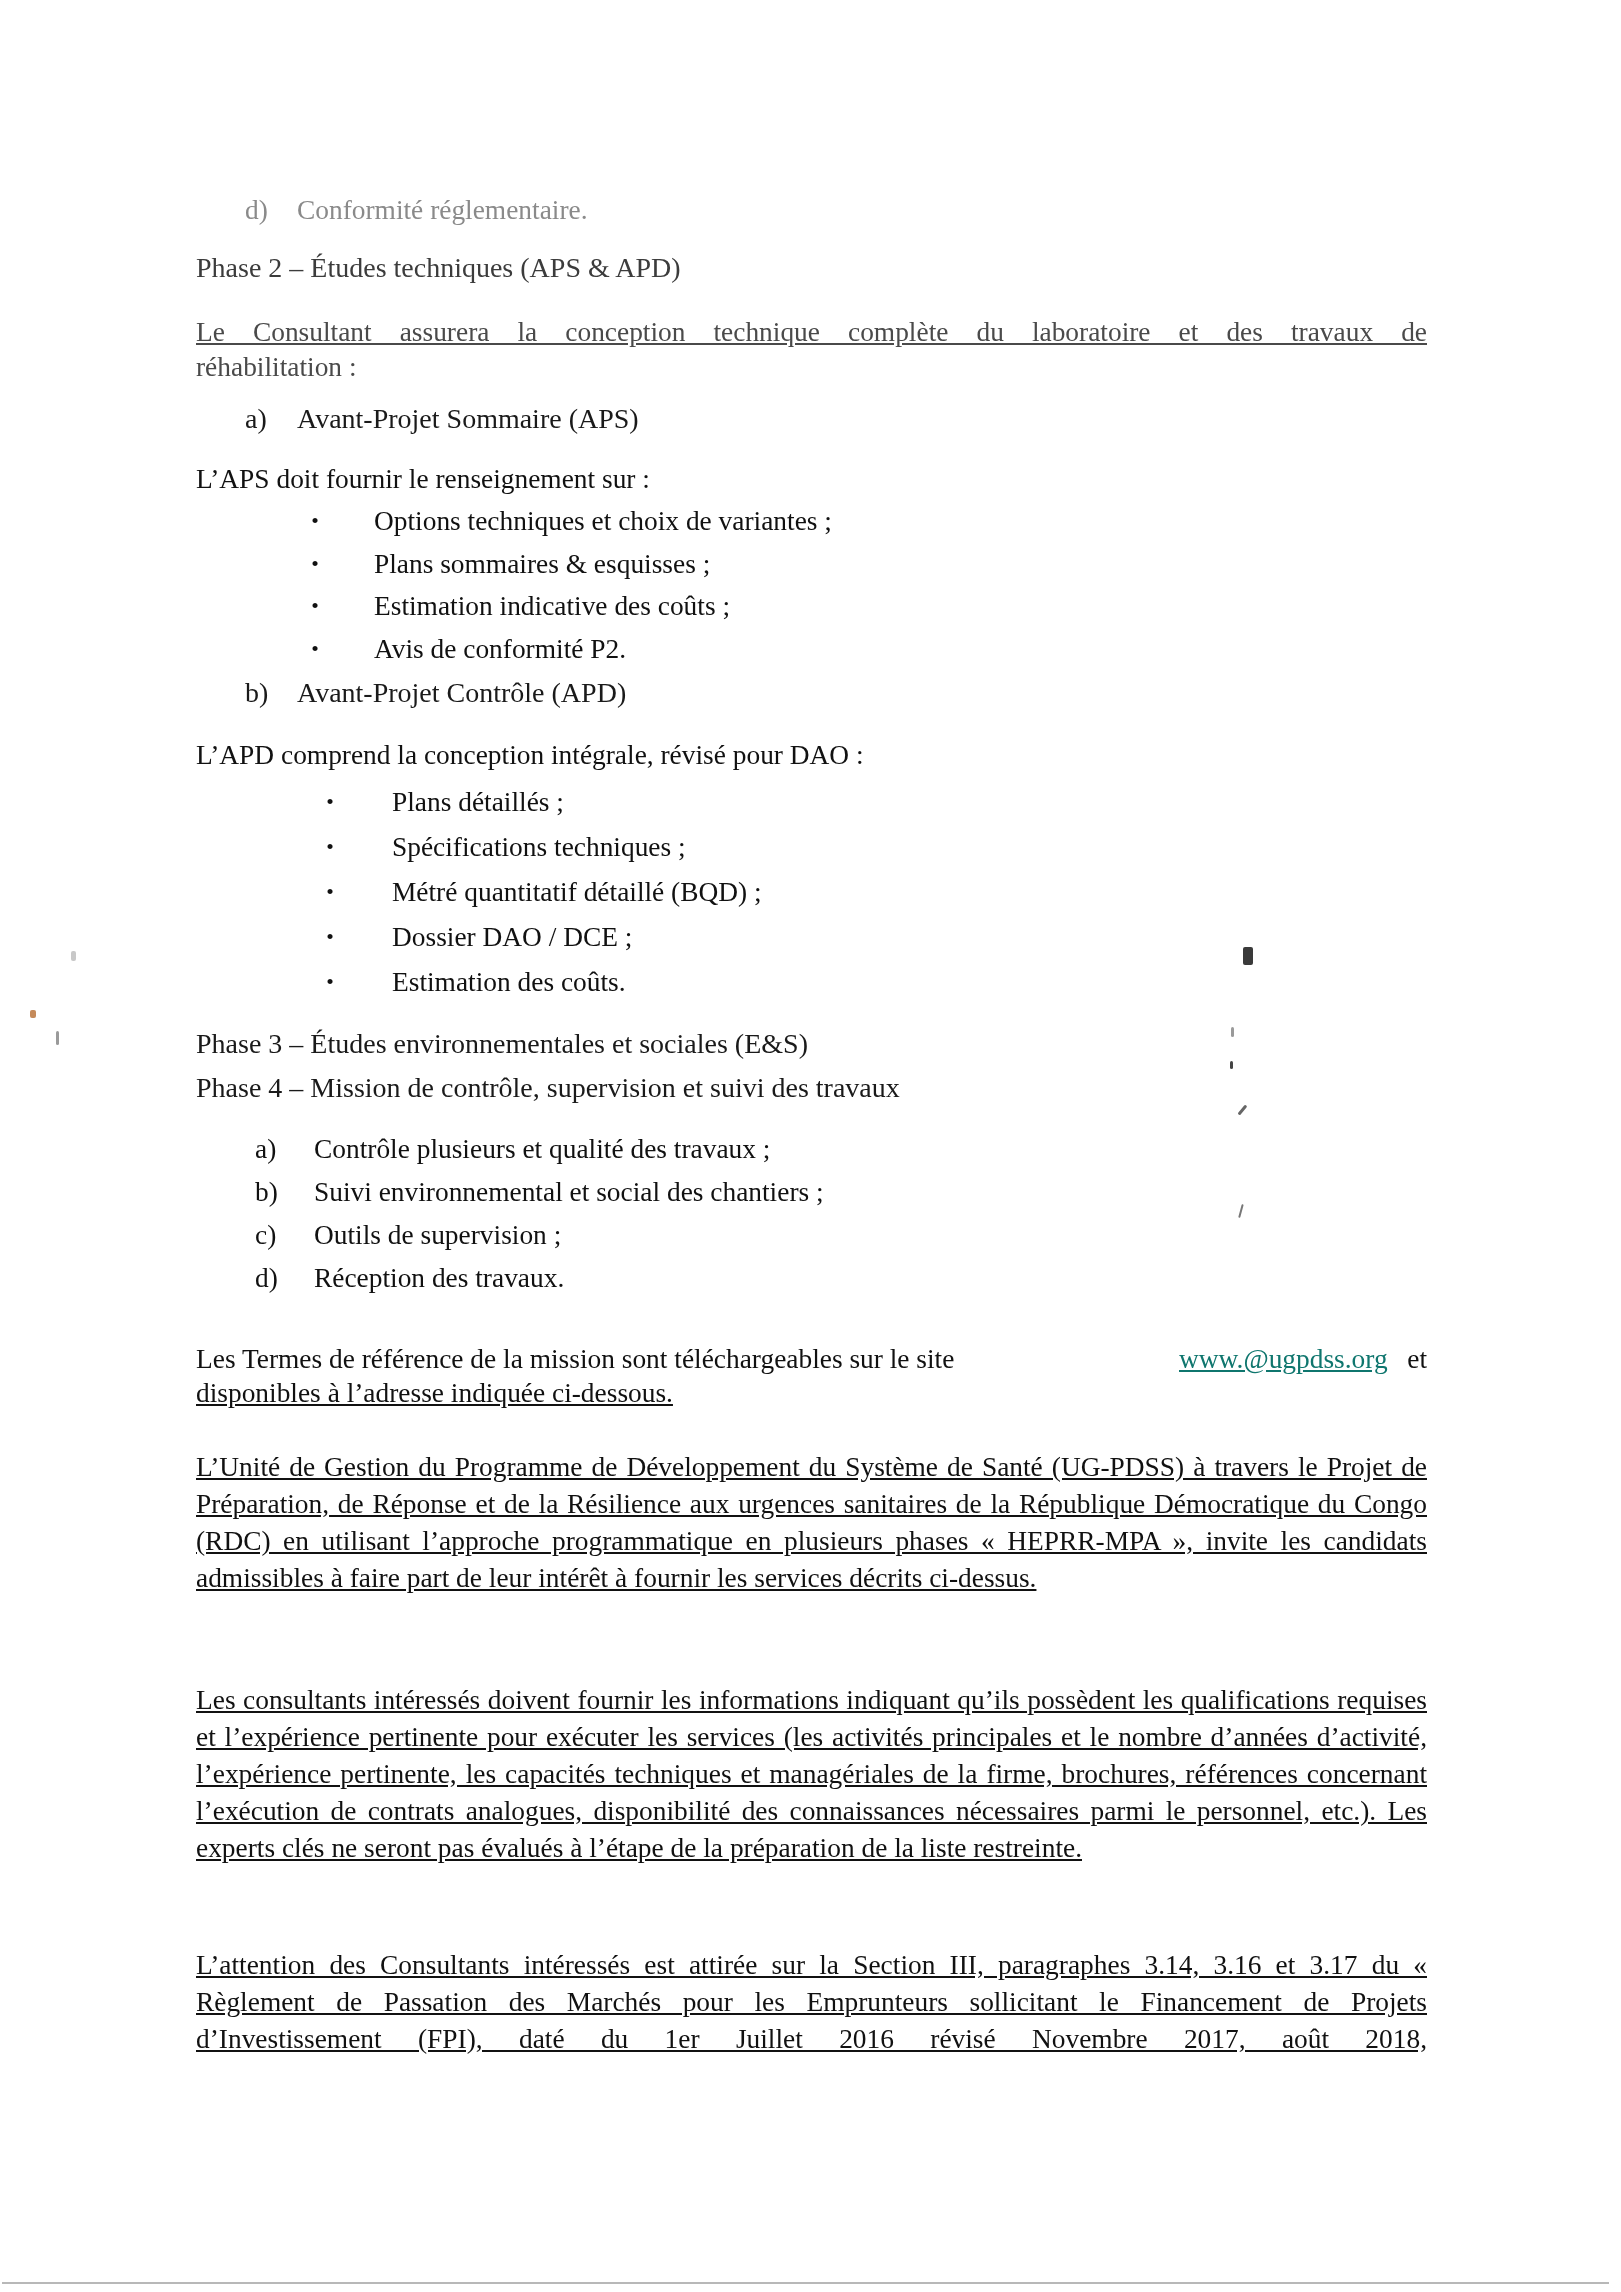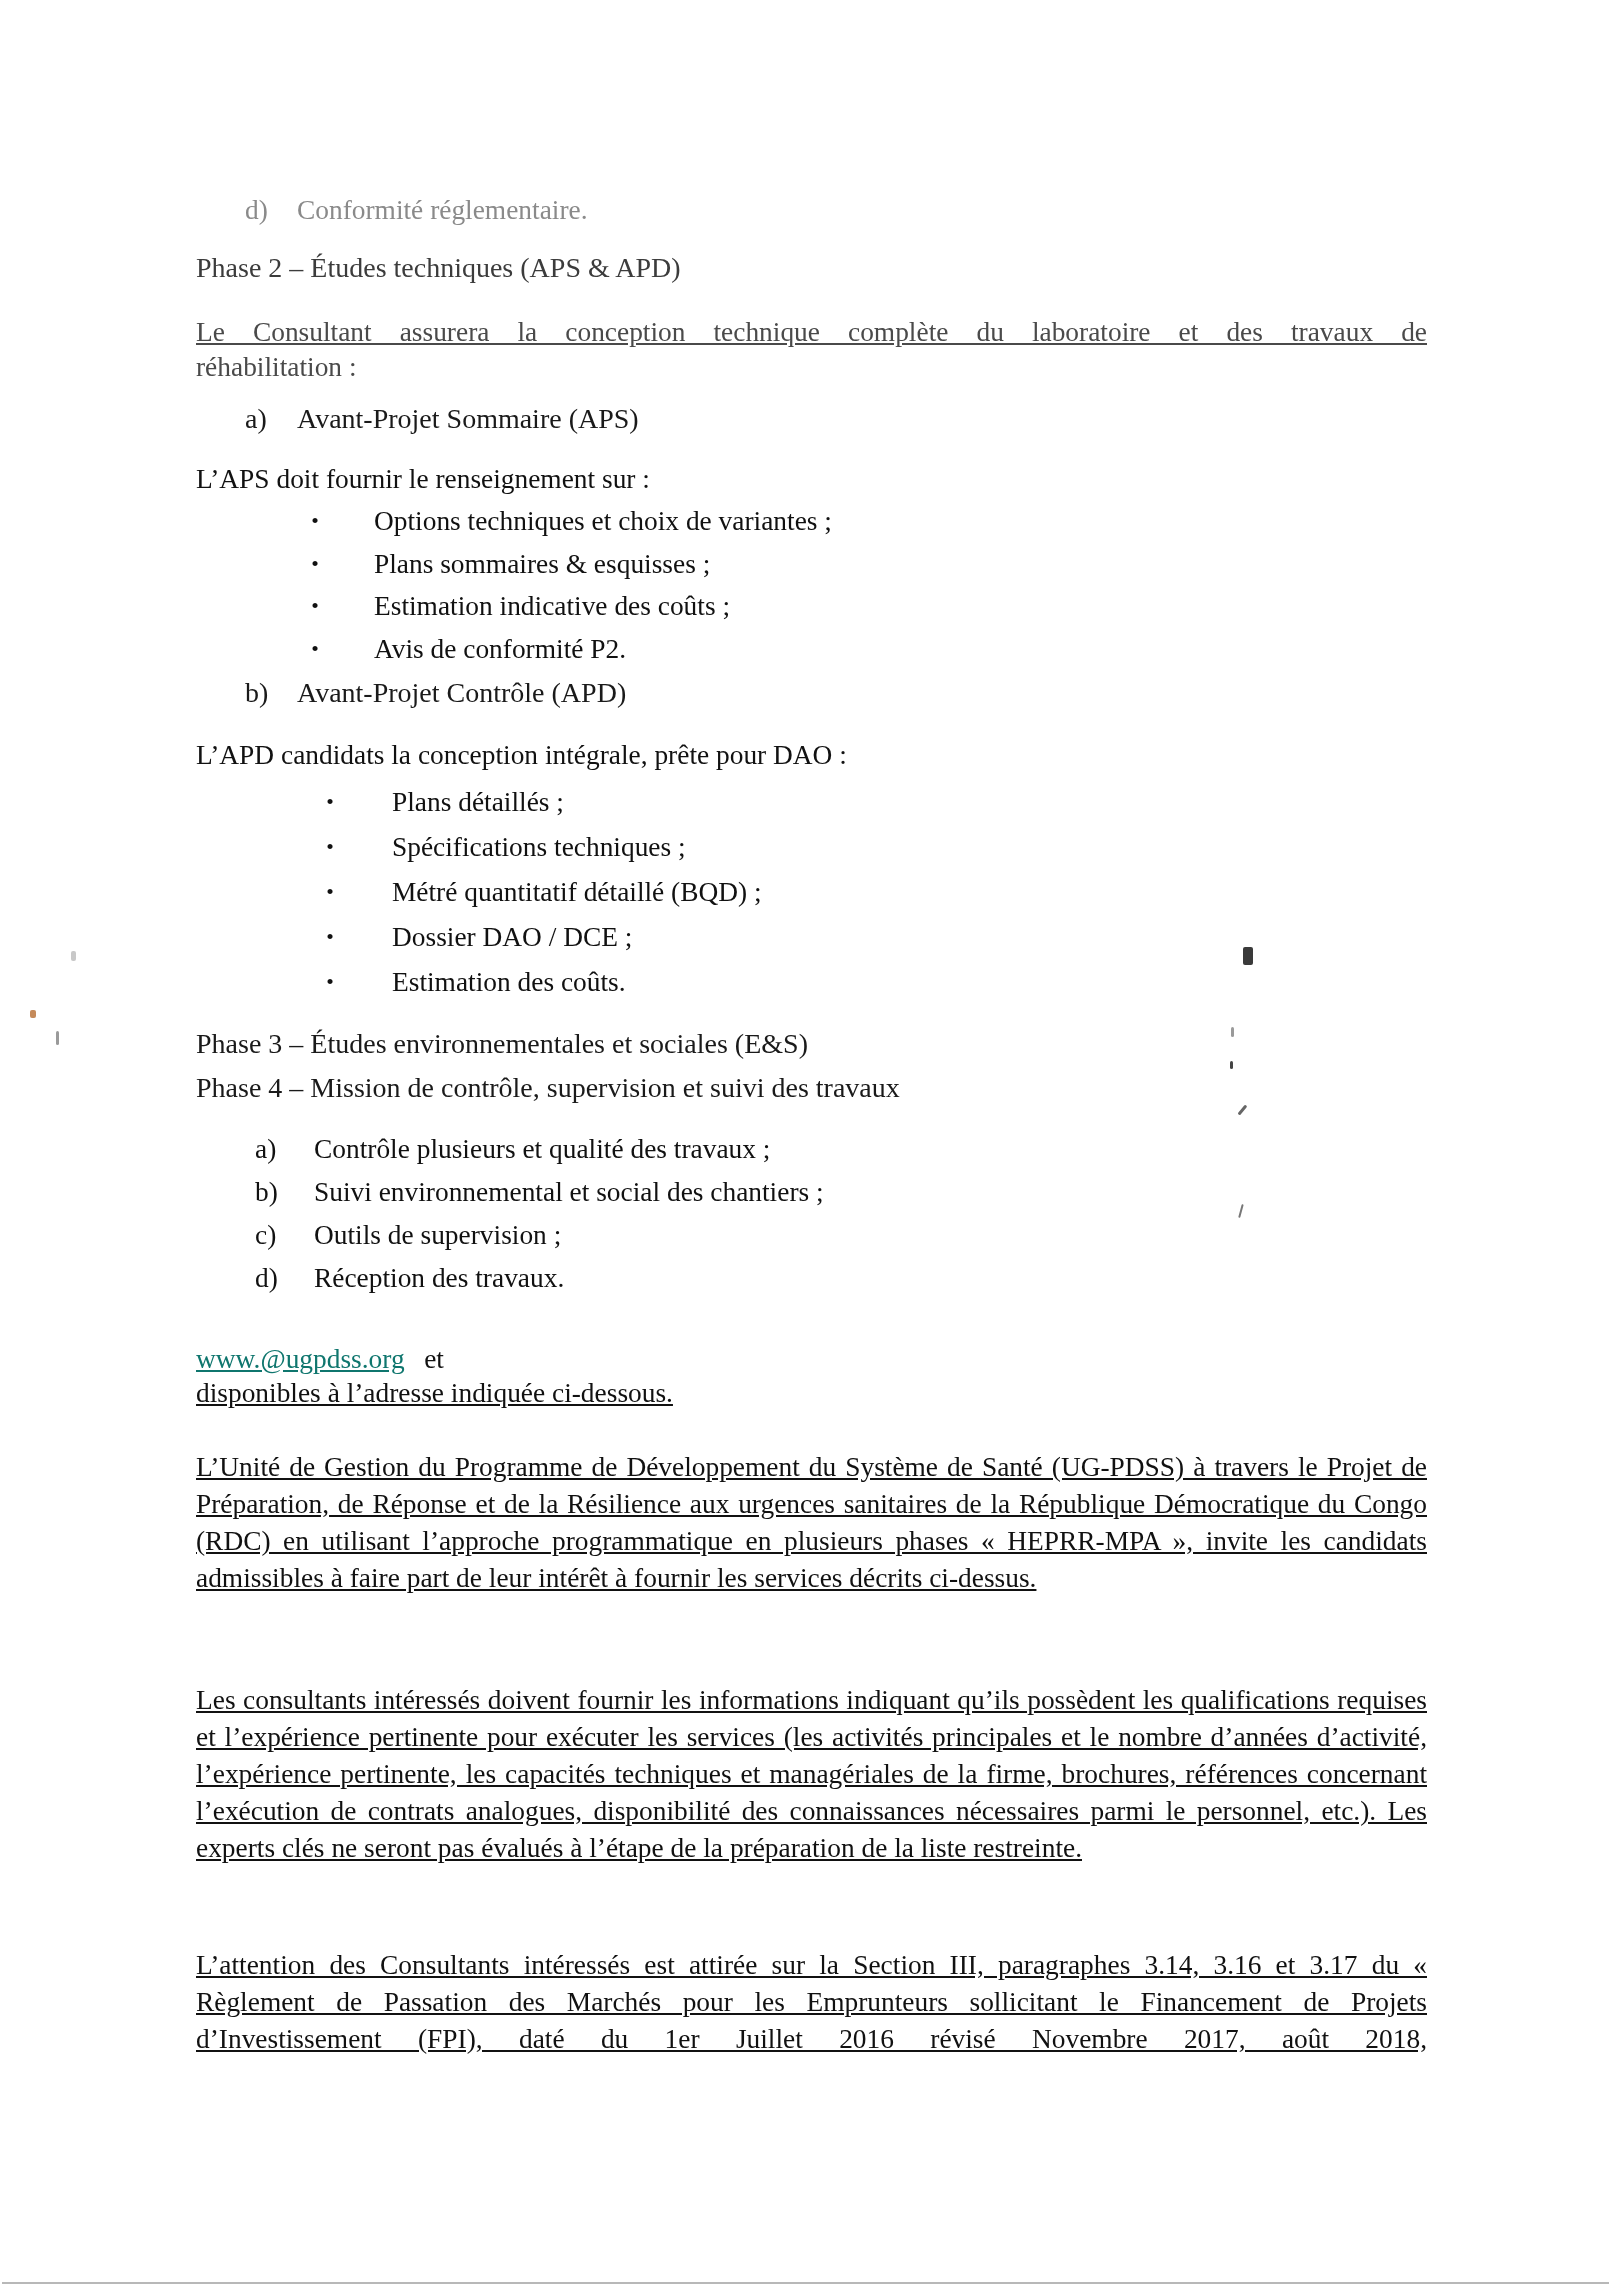--- a/index.html
+++ b/index.html
@@ -60,21 +60,21 @@
   </div>
   <div class="line bul1" style="top:633px;">
     <span class="dot">•</span>
     <span class="txt">Avis de conformité P2.</span>
   </div>
 
   <div class="line sub head" style="top:676px;">
     <span class="lbl">b)</span><span>Avant-Projet Contrôle (APD)</span>
   </div>
 
-  <div class="line" style="top:739px;">L’APD candidats la conception intégrale, prête pour DAO :</div>
+  <div class="line" style="top:739px;">L’APD comprend la conception intégrale, révisé pour DAO :</div>
 
   <div class="line bul2" style="top:786px;">
     <span class="dot">•</span>
     <span class="txt">Plans détaillés ;</span>
   </div>
   <div class="line bul2" style="top:831px;">
     <span class="dot">•</span>
     <span class="txt">Spécifications techniques ;</span>
   </div>
   <div class="line bul2" style="top:876px;">
@@ -100,20 +100,21 @@
     <span class="lbl">b)</span><span>Suivi environnemental et social des chantiers ;</span>
   </div>
   <div class="line alpha" style="top:1219px;">
     <span class="lbl">c)</span><span>Outils de supervision ;</span>
   </div>
   <div class="line alpha" style="top:1262px;">
     <span class="lbl">d)</span><span>Réception des travaux.</span>
   </div>
 
   <div class="line" style="top:1343px; width:1231px; display:flex; justify-content:space-between;">
+    <span>Les Termes de référence de la mission sont téléchargeables sur le site</span>
     <span style="display:flex; gap:19.6px;">
       <a class="link">www.@ugpdss.org</a>
       <span>et</span>
     </span>
   </div>
   <div class="line ul" style="top:1377px;">disponibles à l’adresse indiquée ci-dessous.</div>
 
   <p class="just" style="top:1449px;">L’Unité de Gestion du Programme de Développement du Système de Santé (UG-PDSS) à travers le Projet de Préparation, de Réponse et de la Résilience aux urgences sanitaires de la République Démocratique du Congo (RDC) en utilisant l’approche programmatique en plusieurs phases « HEPRR-MPA », invite les candidats admissibles à faire part de leur intérêt à fournir les services décrits ci-dessus.</p>
   <p class="just" style="top:1682px;">Les consultants intéressés doivent fournir les informations indiquant qu’ils possèdent les qualifications requises et l’expérience pertinente pour exécuter les services (les activités principales et le nombre d’années d’activité, l’expérience pertinente, les capacités techniques et managériales de la firme, brochures, références concernant l’exécution de contrats analogues, disponibilité des connaissances nécessaires parmi le personnel, etc.). Les experts clés ne seront pas évalués à l’étape de la préparation de la liste restreinte.</p>
   <p class="just" style="top:1947px; text-align-last: justify;">L’attention des Consultants intéressés est attirée sur la Section III, paragraphes 3.14, 3.16 et 3.17 du « Règlement de Passation des Marchés pour les Emprunteurs sollicitant le Financement de Projets d’Investissement (FPI), daté du 1er Juillet 2016 révisé Novembre 2017, août 2018,</p>

